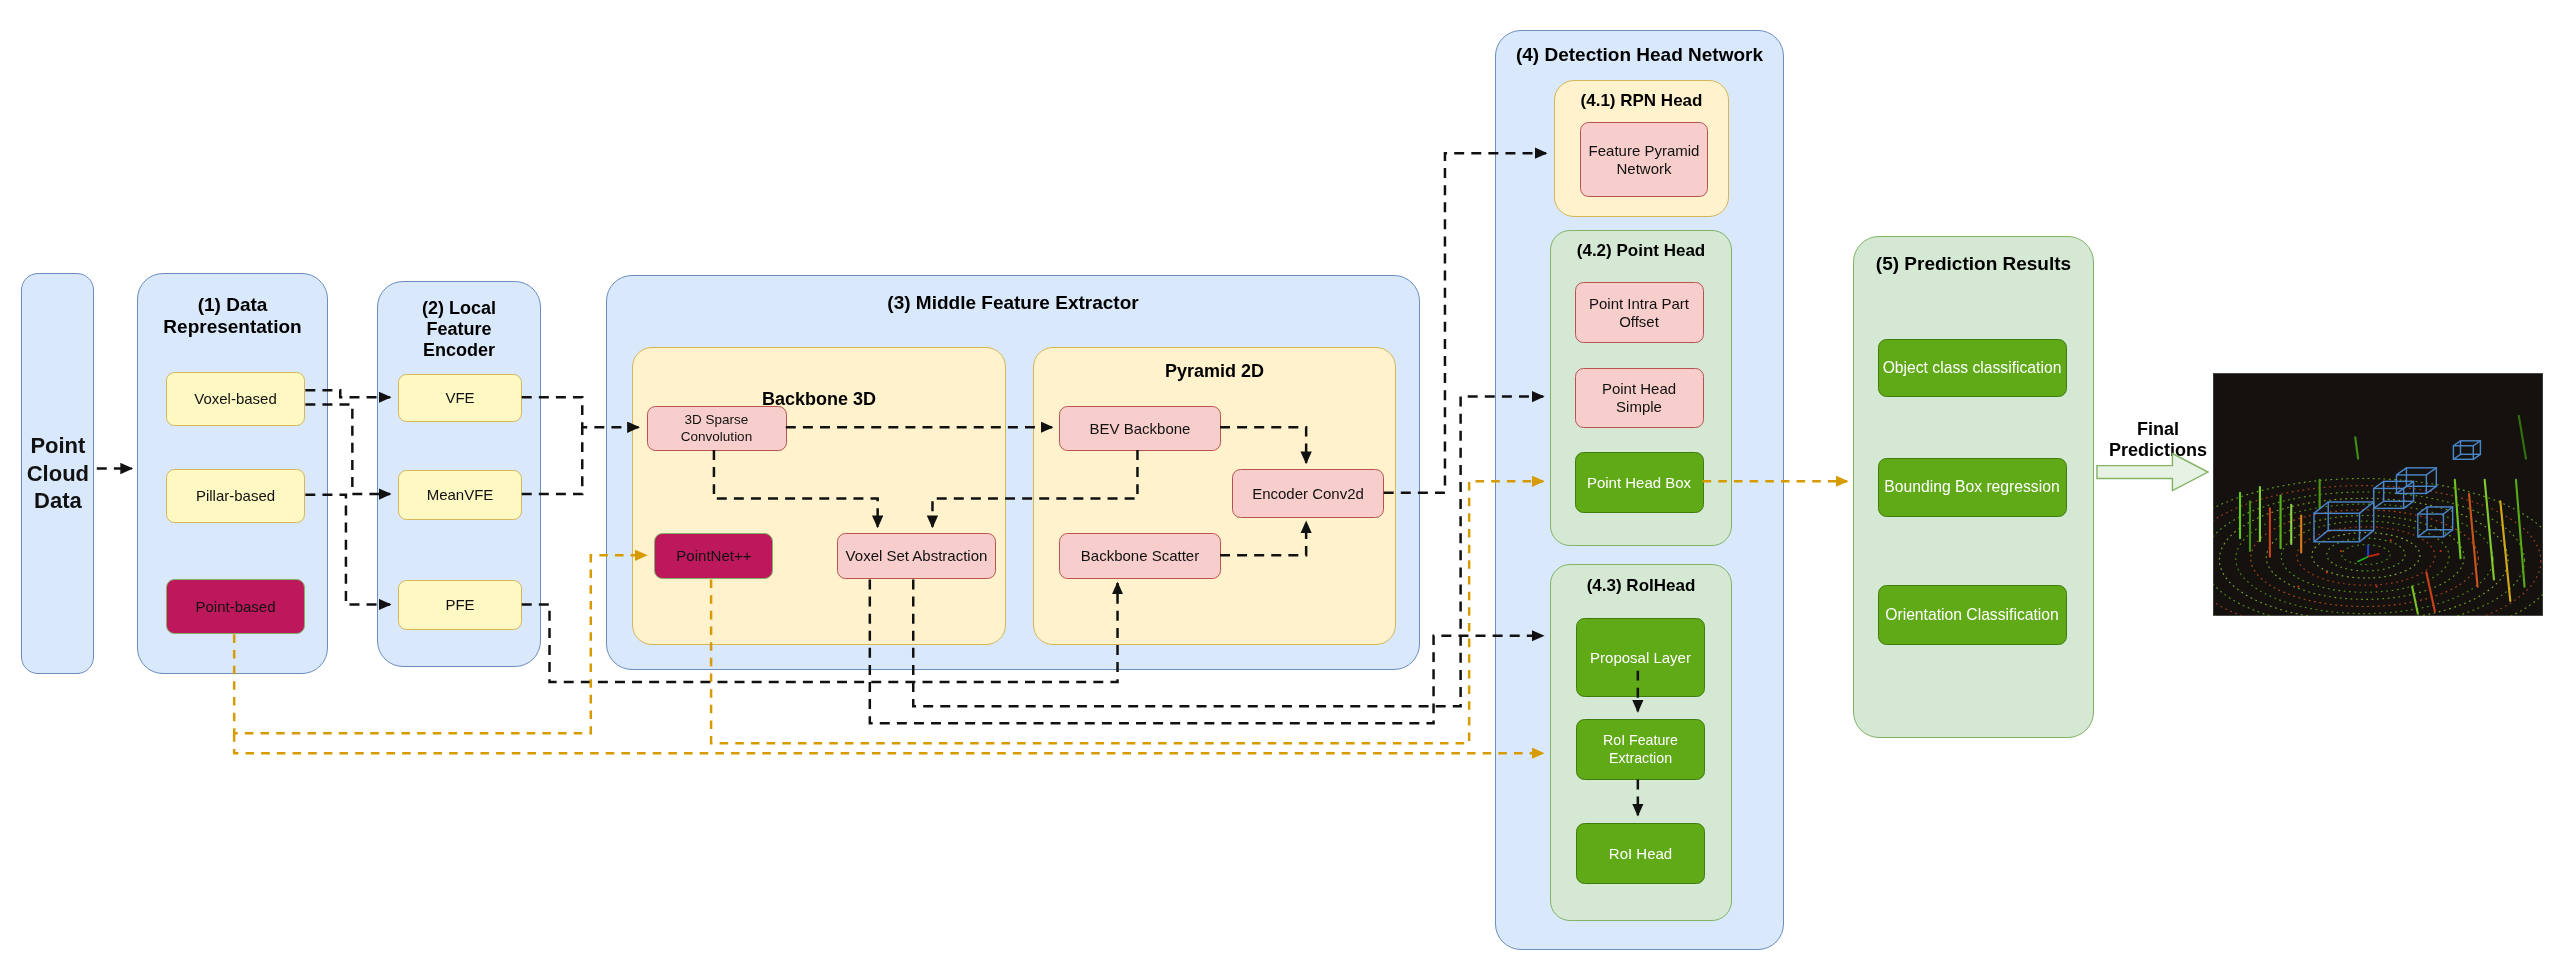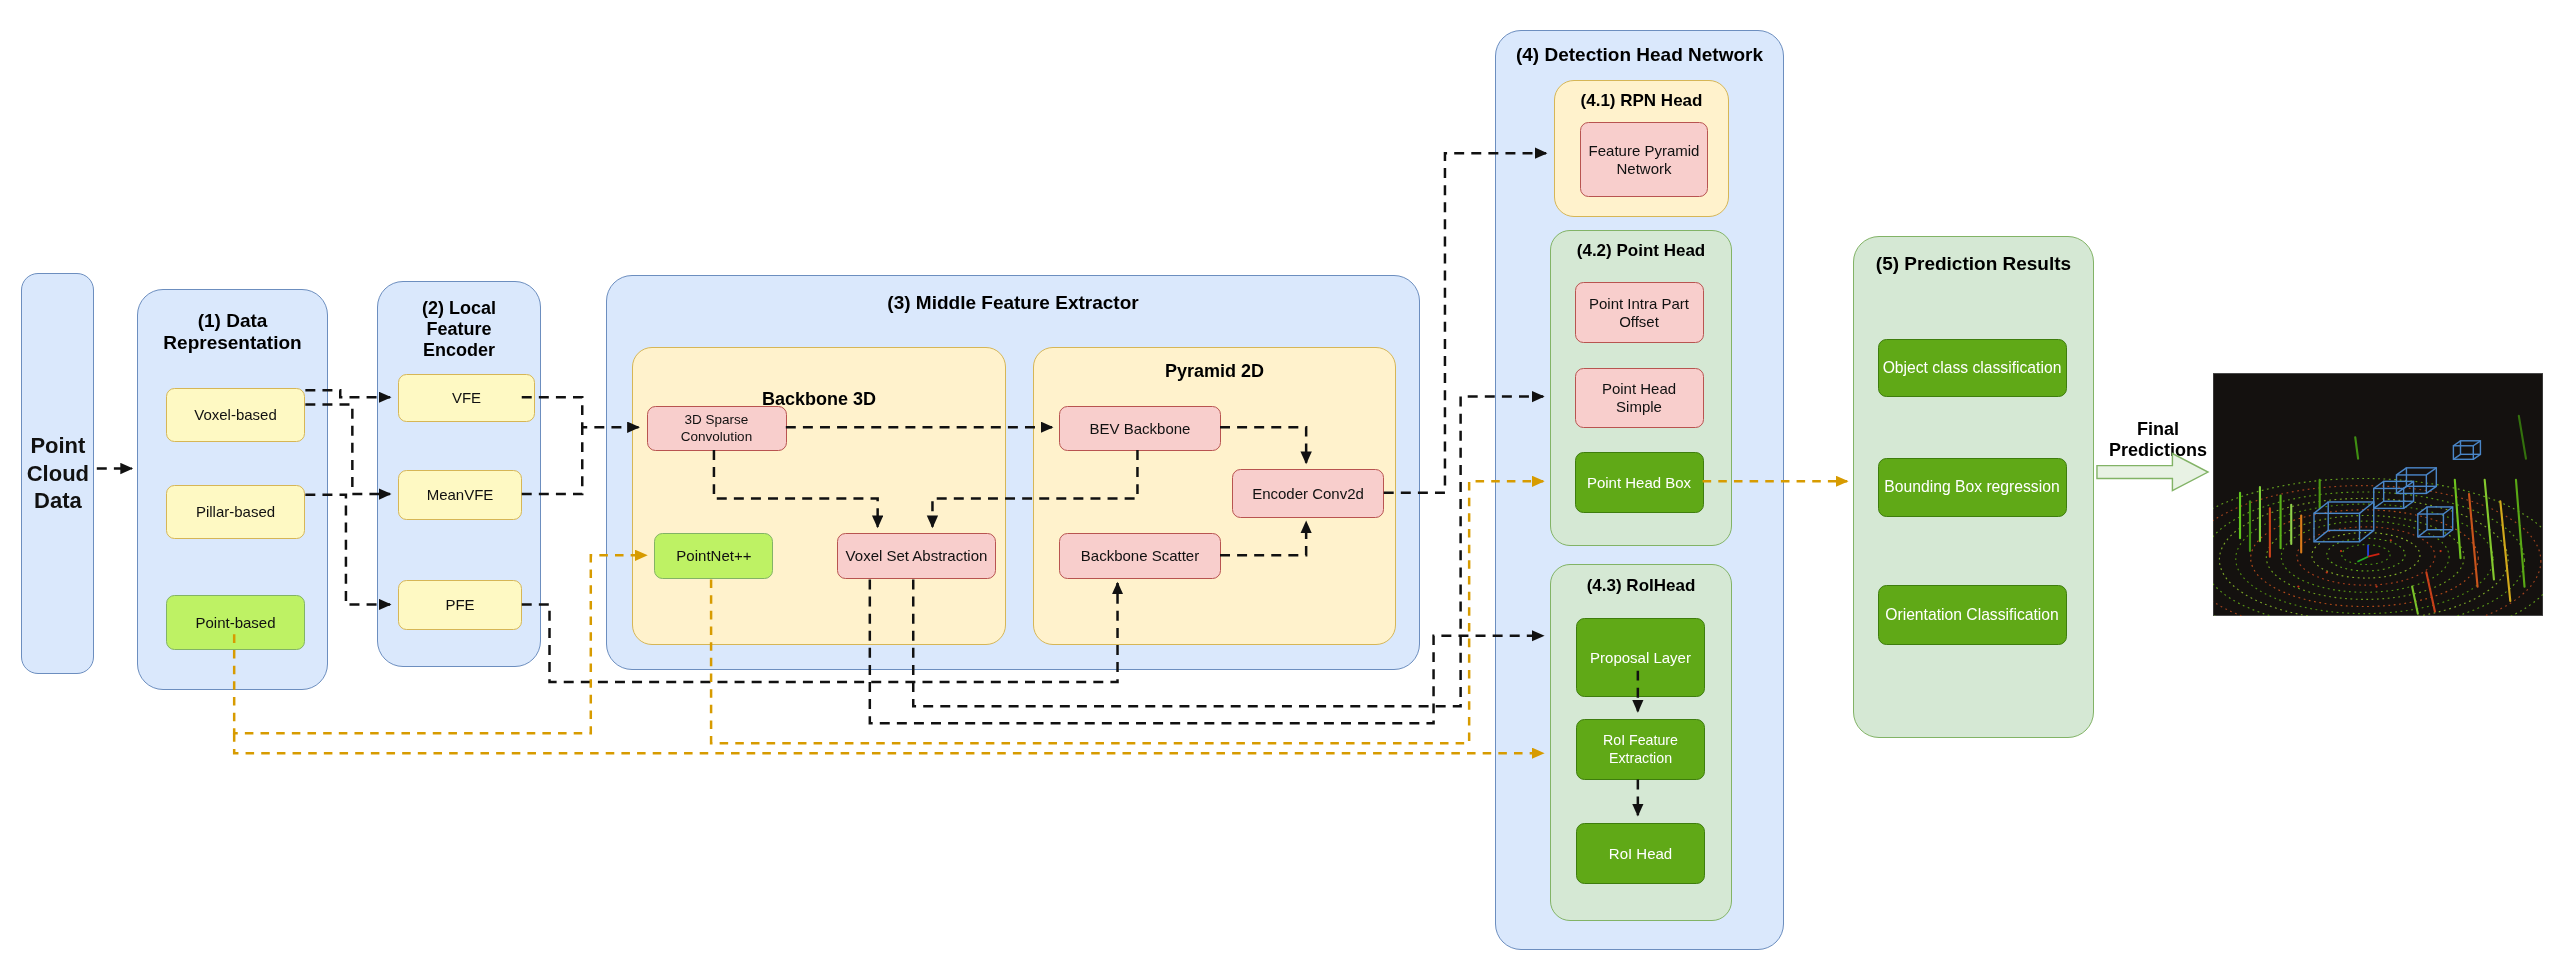--- a/index.html
+++ b/index.html
@@ -5,55 +5,55 @@
   html,body{margin:0;padding:0;background:#ffffff;}
   .canvas{position:relative;width:2576px;height:969px;background:#ffffff;
           font-family:"Liberation Sans",sans-serif;color:#111;overflow:hidden;}
   .cblue{position:absolute;background:#dae8fc;border:1.4px solid #6c8ebf;border-radius:26px;box-sizing:border-box;}
   .cyellow{position:absolute;background:#fff2cc;border:1.4px solid #d6b656;border-radius:20px;box-sizing:border-box;}
   .cgreen{position:absolute;background:#d5e8d4;border:1.4px solid #82b366;border-radius:20px;box-sizing:border-box;}
   .node{position:absolute;display:flex;align-items:center;justify-content:center;text-align:center;
         border-radius:8.5px;font-size:15px;line-height:1.2;padding:2.8px;box-sizing:border-box;}
   .n-yellow{background:#fef9c3;border:1.4px solid #d6b656;}
   .n-pink{background:#f8cecc;border:1.4px solid #b85450;}
-  .n-lgreen{background:#bef264;border:1.4px solid #82b366;text-align:center;}
+  .n-lgreen{background:#be185d;border:1.4px solid #82b366;text-align:center;}
   .n-dgreen{background:#60a917;border:1.4px solid #3e7d0d;color:#ffffff;}
   .ctitle{position:absolute;left:0;width:100%;text-align:center;font-weight:bold;color:#000;}
   .t27{font-size:19px;} .t25{font-size:18px;} .t24{font-size:17px;}
   .pcd{display:flex;align-items:center;justify-content:center;text-align:center;
        font-weight:bold;font-size:22px;line-height:1.25;border-radius:17px;}
   .finallabel{position:absolute;text-align:center;font-weight:bold;font-size:18px;line-height:1.15;color:#000;}
   .overlay{position:absolute;left:0;top:0;z-index:6;pointer-events:none;}
   .lidar{position:absolute;left:2213px;top:373px;width:330px;height:243px;}
 </style>
 </head>
 <body>
 
 <div class="canvas">
 
   <div class="cblue pcd" style="left:21.4px;top:273px;width:73px;height:401px;">
     <span>Point Cloud Data</span>
   </div>
 
-  <div class="cblue" style="left:137px;top:273px;width:191px;height:401px;margin-top:16px;">
+  <div class="cblue" style="left:137px;top:273px;width:191px;height:401px;">
     <div class="ctitle t27" style="top:20px;">(1) Data Representation</div>
     <div class="node n-yellow" style="left:28px;top:98px;width:139px;height:54px;">
       <span>Voxel-based</span>
       </div>
     <div class="node n-yellow" style="left:28px;top:195px;width:139px;height:54px;">
       <span>Pillar-based</span>
       </div>
     <div class="node n-lgreen" style="left:28px;top:305px;width:139px;height:55px;">
       <span>Point-based</span>
       </div>
   </div>
 
   <div class="cblue" style="left:377px;top:281px;width:164px;height:386px;">
     <div class="ctitle t25" style="top:15.7px;padding:0 10px;box-sizing:border-box;">(2) Local Feature Encoder</div>
-    <div class="node n-yellow" style="left:20px;top:92px;width:137px;height:48px;">
+    <div class="node n-yellow" style="left:20px;top:92px;width:124px;height:48px;">
       <span>VFE</span>
       </div>
     <div class="node n-yellow" style="left:20px;top:188px;width:124px;height:50px;">
       <span>MeanVFE</span>
       </div>
     <div class="node n-yellow" style="left:20px;top:298px;width:124px;height:50px;">
       <span>PFE</span>
       </div>
   </div>
 

